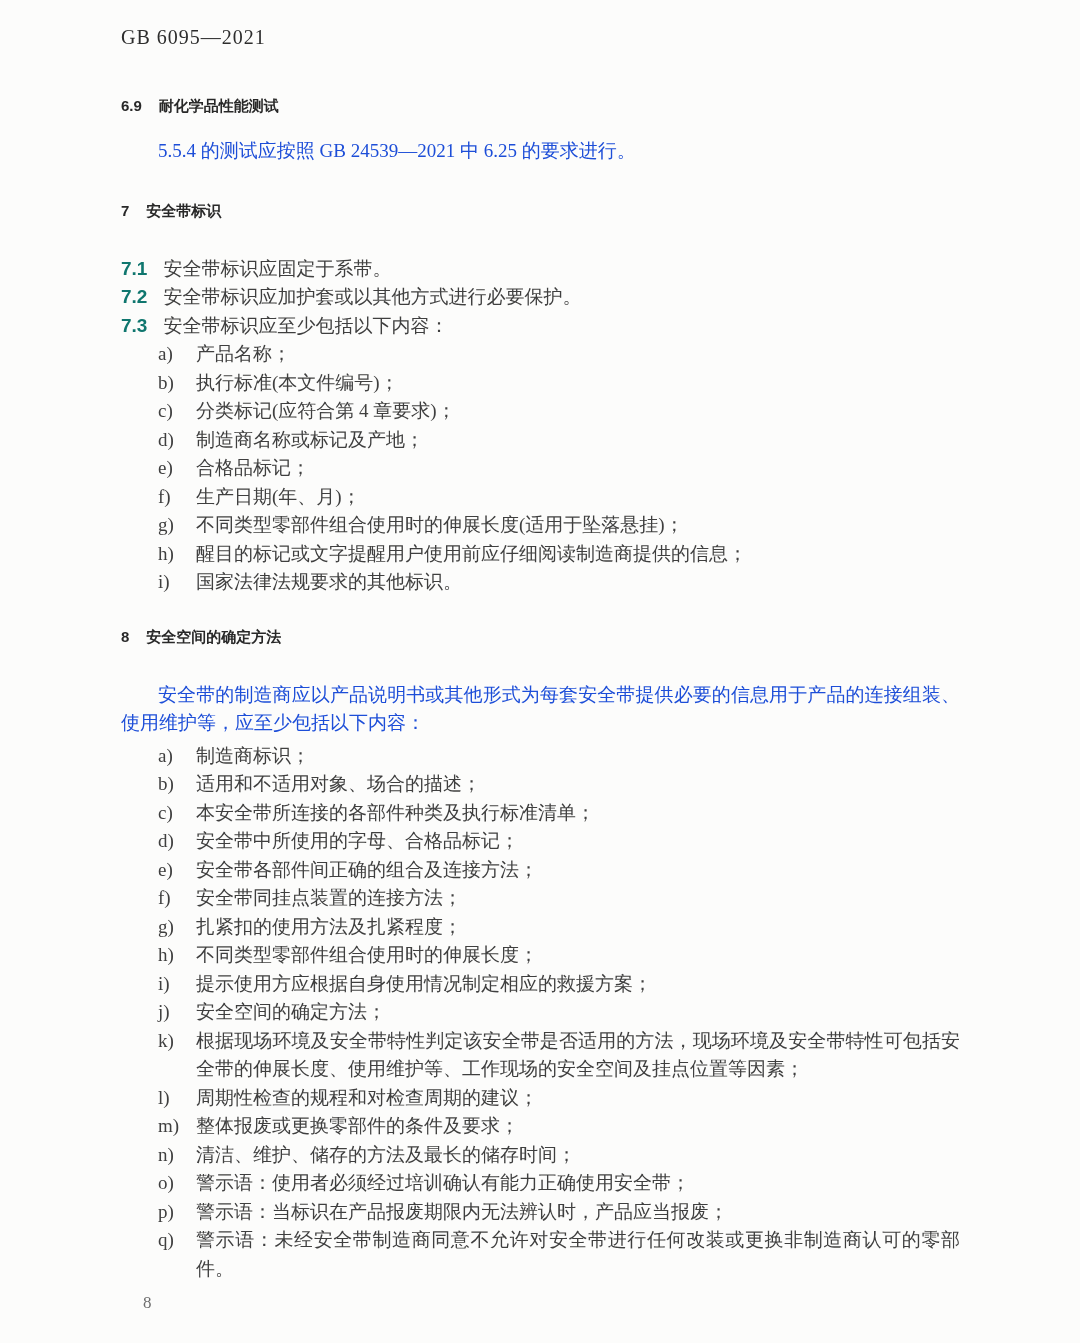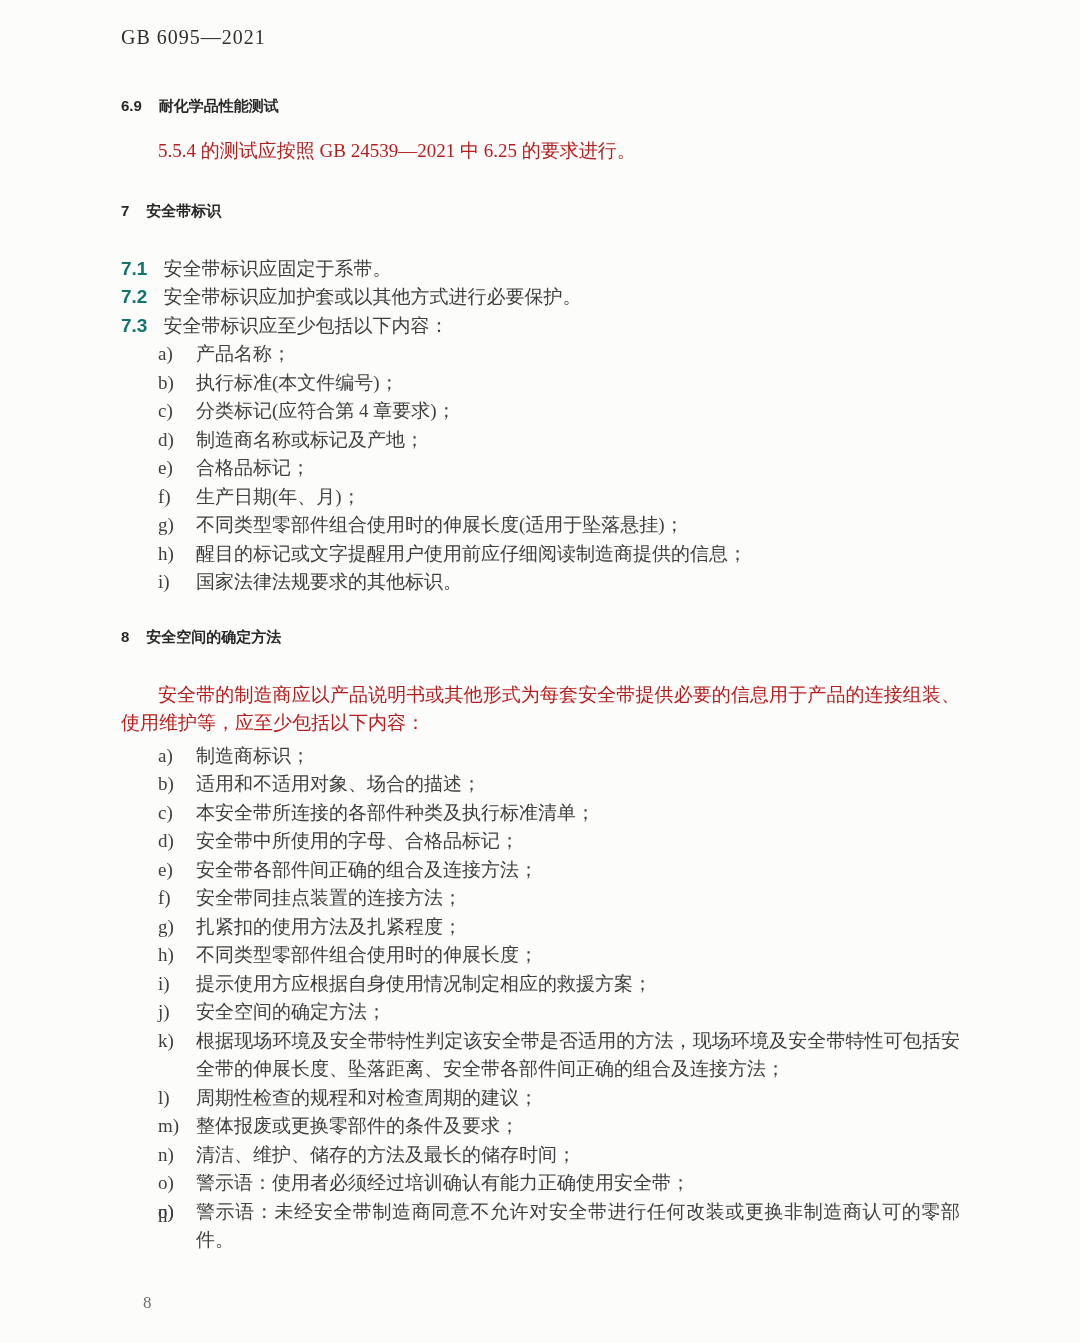--- a/index.html
+++ b/index.html
@@ -40,21 +40,21 @@
     color: #282828;
     font-size: 15px;
     line-height: 28px;
   }
   .heading .h-num { margin-right: 17px; }
   .h69 { margin-top: 42px; }
   .h7  { margin-top: 31px; }
   .h8  { margin-top: 26px; }
   .para {
     line-height: 28.5px;
-    color: #b91c1c;
+    color: #1d4ed8;
   }
   .p554 {
     margin-top: 17px;
     padding-left: 37px;
   }
   .p8 {
     margin-top: 30px;
     text-indent: 37px;
     text-align: justify;
     font-family: Liberation Serif, serif;
@@ -205,41 +205,41 @@
 
         <div class="li">
           <span class="lbl">i)</span><span class="txt">提示使用方应根据自身使用情况制定相应的救援方案；</span>
         </div>
 
         <div class="li">
           <span class="lbl">j)</span><span class="txt">安全空间的确定方法；</span>
         </div>
 
         <div class="li">
-          <span class="lbl">k)</span><span class="txt">根据现场环境及安全带特性判定该安全带是否适用的方法，现场环境及安全带特性可包括安全带的伸展长度、坠落距离、安全带各部件间正确的组合及连接方法；</span>
+          <span class="lbl">k)</span><span class="txt">根据现场环境及安全带特性判定该安全带是否适用的方法，现场环境及安全带特性可包括安全带的伸展长度、使用维护等、工作现场的安全空间及挂点位置等因素；</span>
         </div>
 
         <div class="li">
           <span class="lbl">l)</span><span class="txt">周期性检查的规程和对检查周期的建议；</span>
         </div>
 
         <div class="li">
           <span class="lbl">m)</span><span class="txt">整体报废或更换零部件的条件及要求；</span>
         </div>
 
         <div class="li">
           <span class="lbl">n)</span><span class="txt">清洁、维护、储存的方法及最长的储存时间；</span>
         </div>
 
         <div class="li">
           <span class="lbl">o)</span><span class="txt">警示语：使用者必须经过培训确认有能力正确使用安全带；</span>
         </div>
 
         <div class="li">
-          <span class="lbl">p)</span>
+          <span class="lbl">p)</span><span class="txt">警示语：当标识在产品报废期限内无法辨认时，产品应当报废；</span>
         </div>
 
         <div class="li">
           <span class="lbl">q)</span><span class="txt">警示语：未经安全带制造商同意不允许对安全带进行任何改装或更换非制造商认可的零部件。</span>
         </div>
       </div>
 
   </div>
 
   <div class="page-number">8</div>

